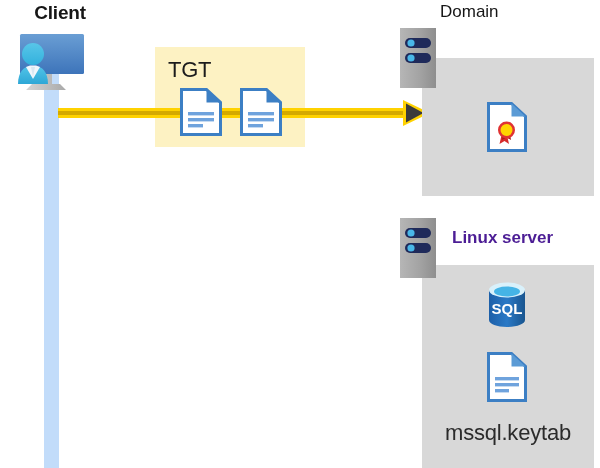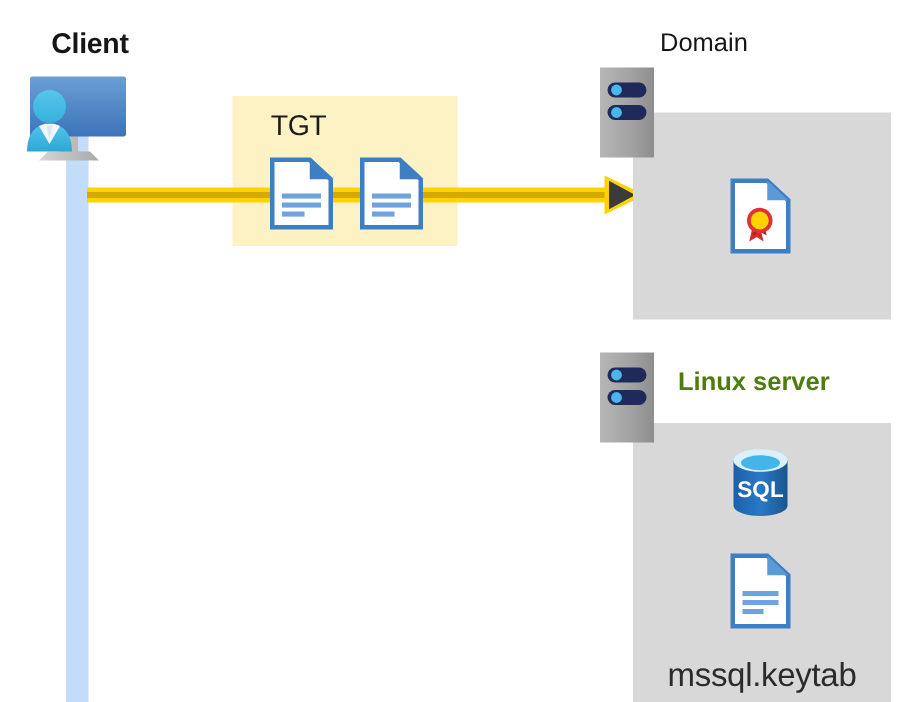--- a/index.html
+++ b/index.html
@@ -9,21 +9,21 @@
   }
   body {
     width: 600px;
     height: 468px;
     position: relative;
     overflow: hidden;
     font-family: "Liberation Sans", sans-serif;
   }
   .canvas {
     position: absolute;
-    left: 0; top: 17px;
+    left: 0; top: 0;
     width: 600px;
     height: 408px;
   }
   
   .abs { position: absolute; }
 
   
   #client-lifeline {
     left: 44px;
     top: 60px;
@@ -59,22 +59,22 @@
     width: 150px;
     height: 100px;
     background: #fdf2c3;
   }
 
   
   .token-label {
     position: absolute;
     top: 57px;
     width: 62px;
-    text-align: center;
-    font-size: 19px;
+    text-align: left;
+    font-size: 22px;
     color: #1c1c1c;
     letter-spacing: -0.3px;
   }
   #tgt-label { left: 168px; }
   #spn-label { left: 228px; }
 
   
   #tgt-doc { left: 180px; top: 88px; width: 42px; height: 48px; }
   #spn-doc { left: 240px; top: 88px; width: 42px; height: 48px; }
 
@@ -125,21 +125,21 @@
     height: 203px;
     background: #d8d8d8;
   }
   #linux-title {
     left: 452px;
     top: 228px;
     width: 148px;
     text-align: left;
     font-size: 17px;
     font-weight: bold;
-    color: #4d7c0f;
+    color: #4c1d95;
   }
   #linux-server-icon {
     left: 400px;
     top: 218px;
     width: 36px;
     height: 60px;
   }
   #sql-icon {
     left: 485px;
     top: 281px;

